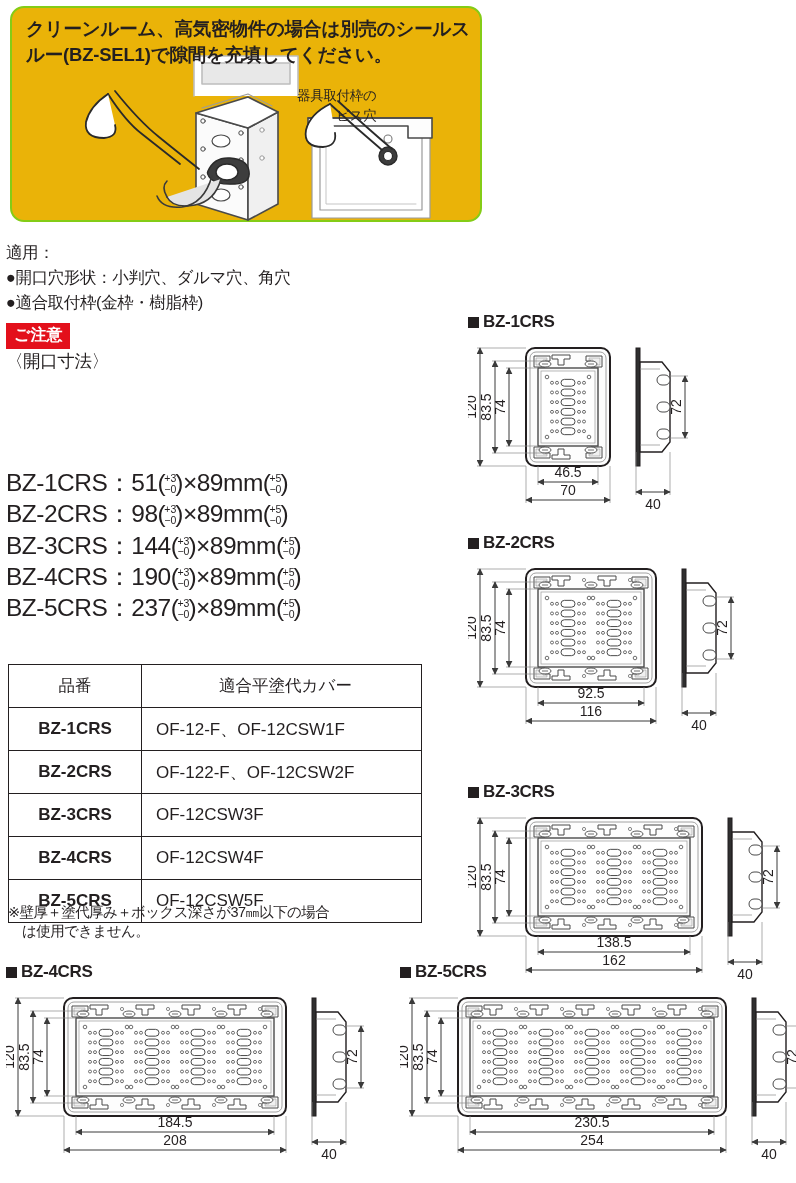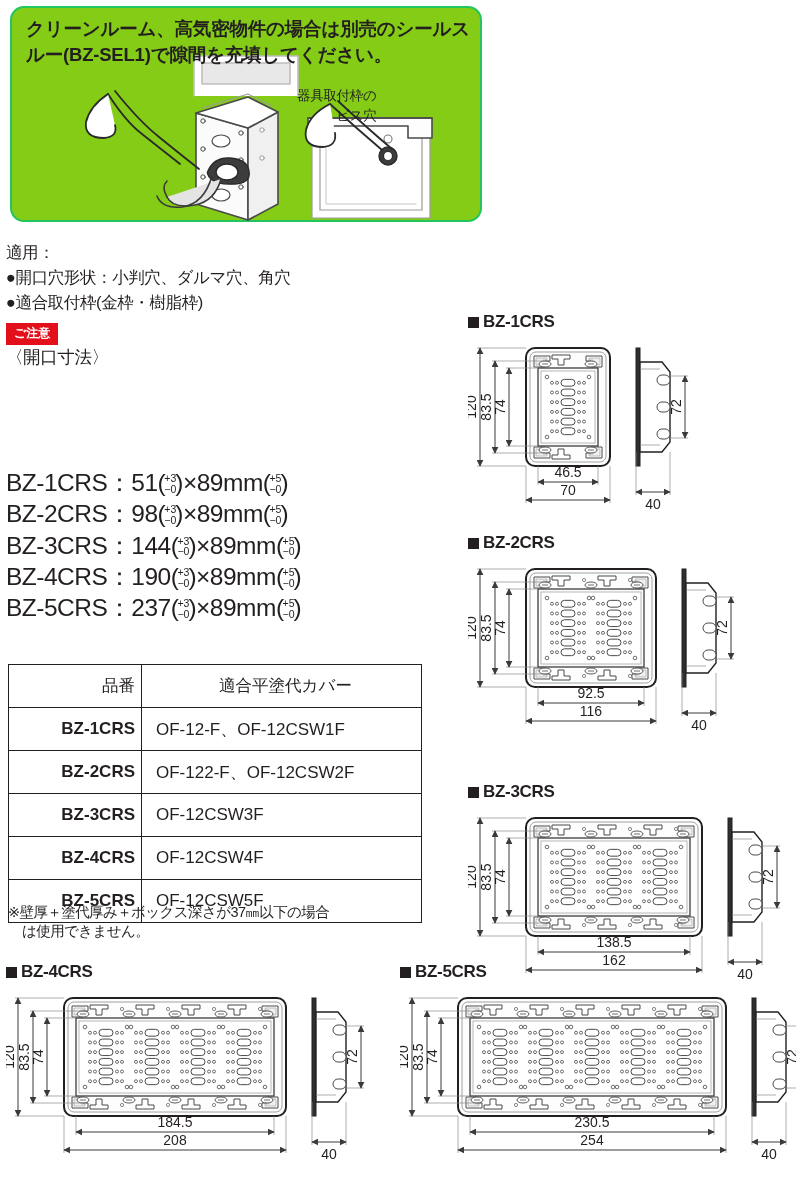--- a/index.html
+++ b/index.html
@@ -6,43 +6,43 @@
   body{
     width:796px;height:1183px;position:relative;
     background:#ffffff;
     font-family:"Liberation Sans","DejaVu Sans",sans-serif;
     color:#231f20;
     overflow:hidden;
   }
   
   #notice-box{
     position:absolute;left:10px;top:6px;width:472px;height:216px;
-    border:2px solid #22c55e;border-radius:14px;box-sizing:border-box;
-    background:#84cc16;
+    border:2px solid #84cc16;border-radius:14px;box-sizing:border-box;
+    background:#eab308;
   }
   #notice-heading{
     position:absolute;left:14px;top:8px;width:452px;
     font-size:18.5px;font-weight:bold;line-height:1.38;
     letter-spacing:-0.2px;
   }
   .callout-label{
     position:absolute;font-size:13.5px;line-height:1.45;color:#231f20;
     letter-spacing:-0.3px;white-space:pre-line;
   }
   #callout-left{left:14px;top:78px;}
   #callout-right{left:285px;top:78px;text-align:right;}
   #notice-illustration{position:absolute;left:0;top:0;width:472px;height:216px;}
 
   
   #apply-block{position:absolute;left:6px;top:240px;width:470px;}
   .apply-line{font-size:16.5px;line-height:1.52;letter-spacing:-0.4px;white-space:nowrap;}
   #caution-badge{
     display:inline-block;margin-top:8px;
     background:#e3101b;color:#ffffff;
-    font-size:12px;font-weight:bold;
+    font-size:16px;font-weight:bold;
     padding:2px 8px 3px 8px;letter-spacing:0px;
   }
   #caution-text{font-size:17.5px;margin-top:7px;letter-spacing:-0.4px;}
   #dim-heading{font-size:17.5px;letter-spacing:-0.4px;}
 
   
   #dim-list{position:absolute;left:6px;top:467px;width:400px;}
   .dim-row{
     font-size:24.5px;line-height:1.28;white-space:nowrap;
     letter-spacing:-0.5px;display:block;
@@ -57,21 +57,21 @@
   
   #cover-table{
     position:absolute;left:8px;top:664px;width:414px;
     border-collapse:collapse;table-layout:fixed;
   }
   #cover-table td,#cover-table th{
     border:1px solid #231f20;
     height:42px;padding:0 6px;
     font-weight:normal;
   }
-  #cover-table .c-part{width:120px;text-align:right;}
+  #cover-table .c-part{width:120px;text-align:center;}
   #cover-table .c-cover{text-align:left;padding-left:14px;}
   #cover-table thead td{font-size:16.5px;text-align:center;}
   #cover-table tbody .c-part{font-size:17px;font-weight:bold;}
   #cover-table tbody .c-cover{font-size:17px;}
   #table-note{
     position:absolute;left:8px;top:903px;width:430px;
     font-size:14.5px;line-height:1.28;letter-spacing:-0.6px;
   }
   #table-note .nt2{display:block;padding-left:14px;}
 

